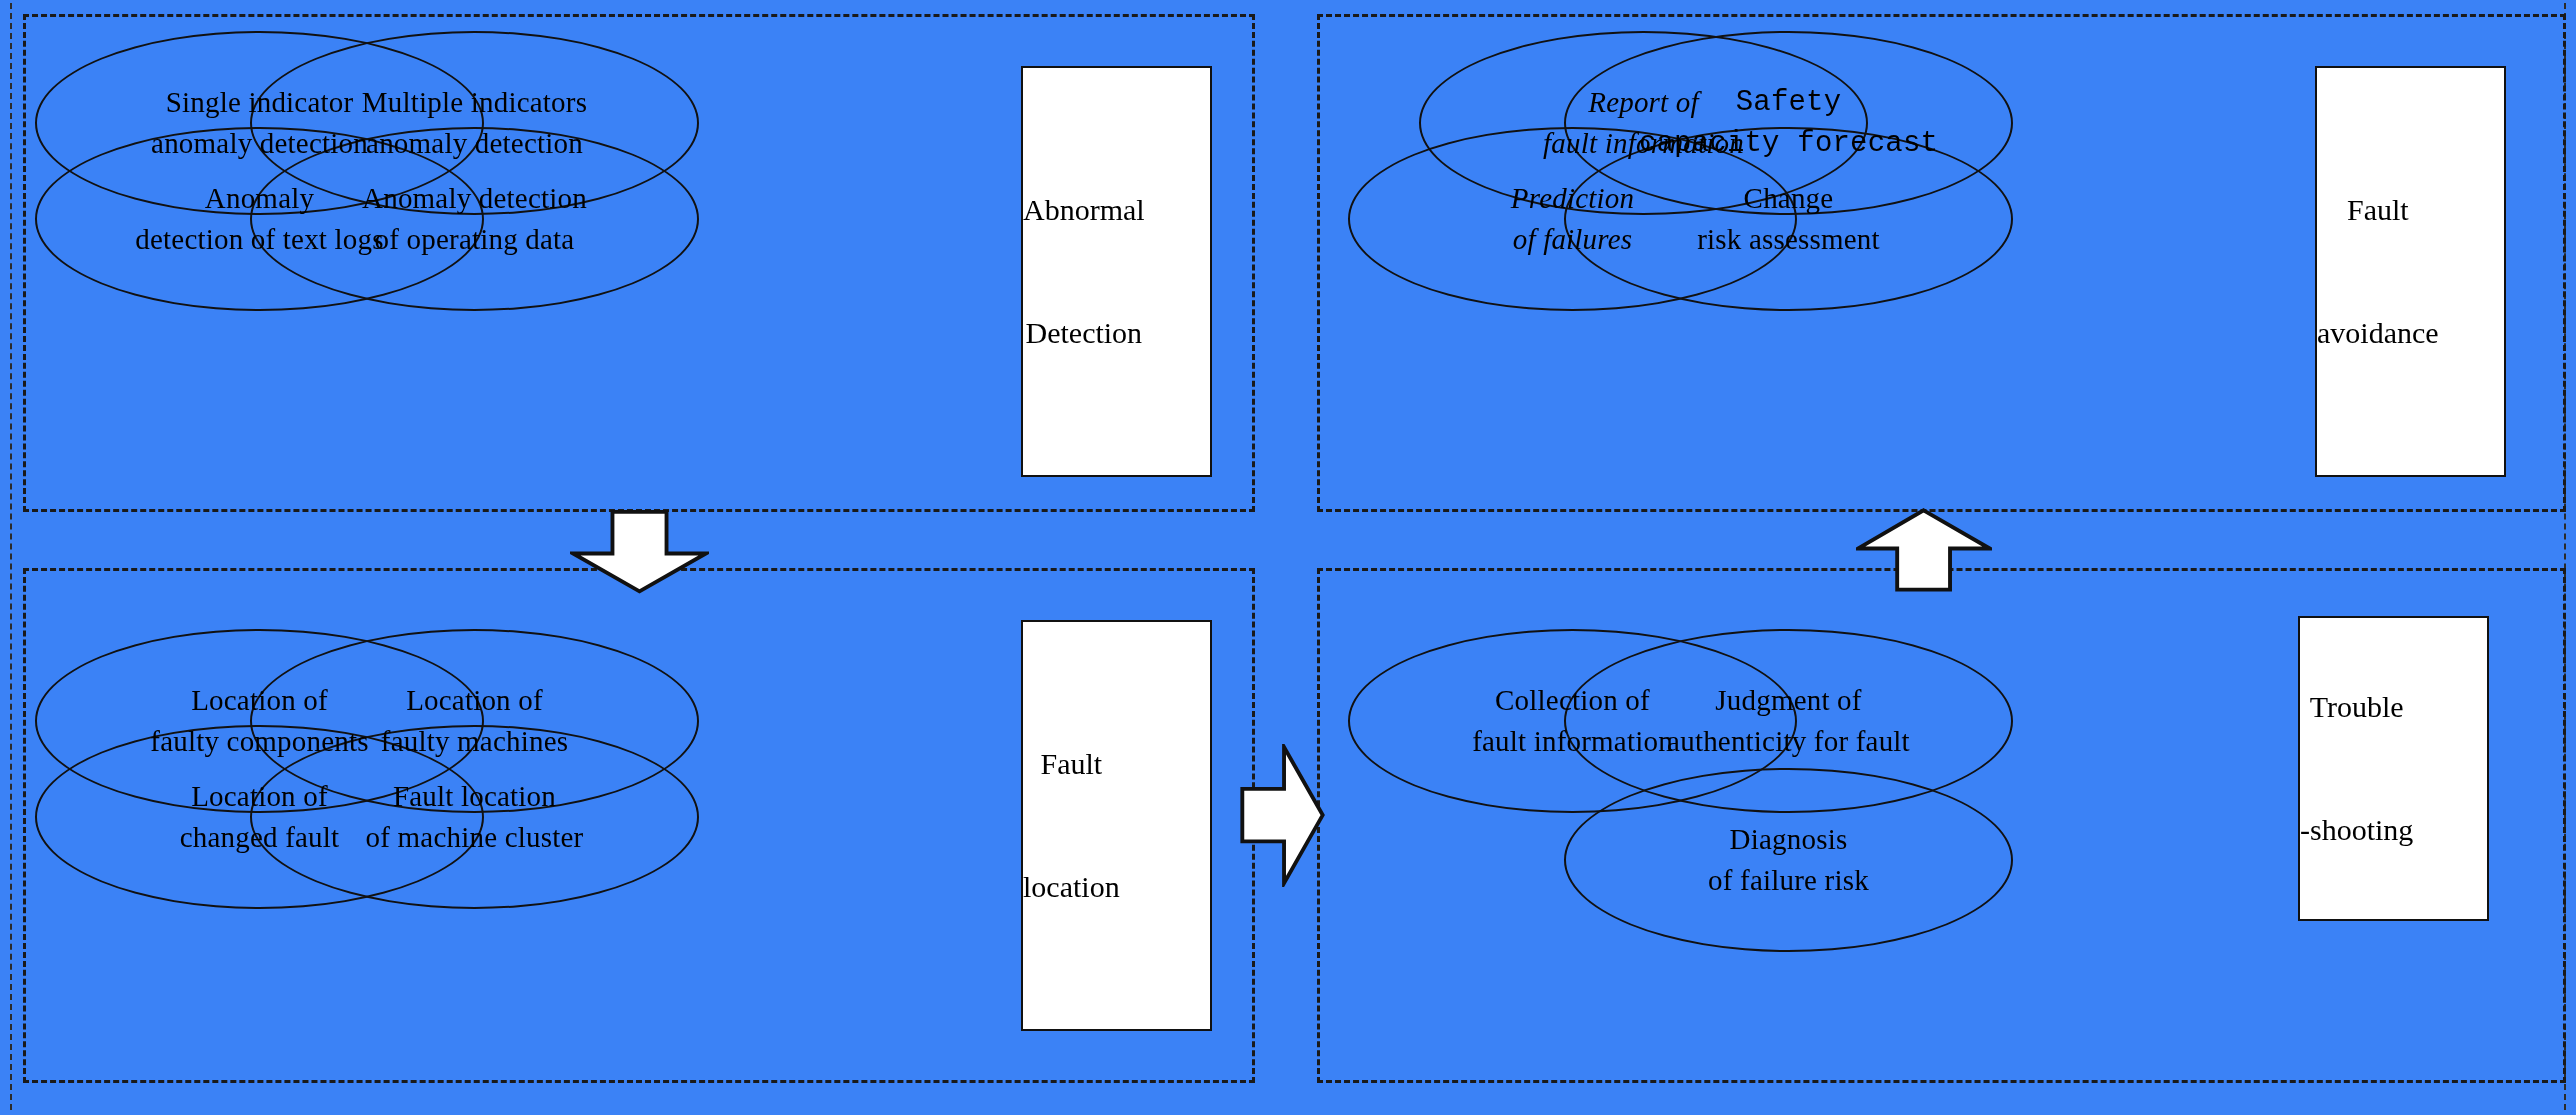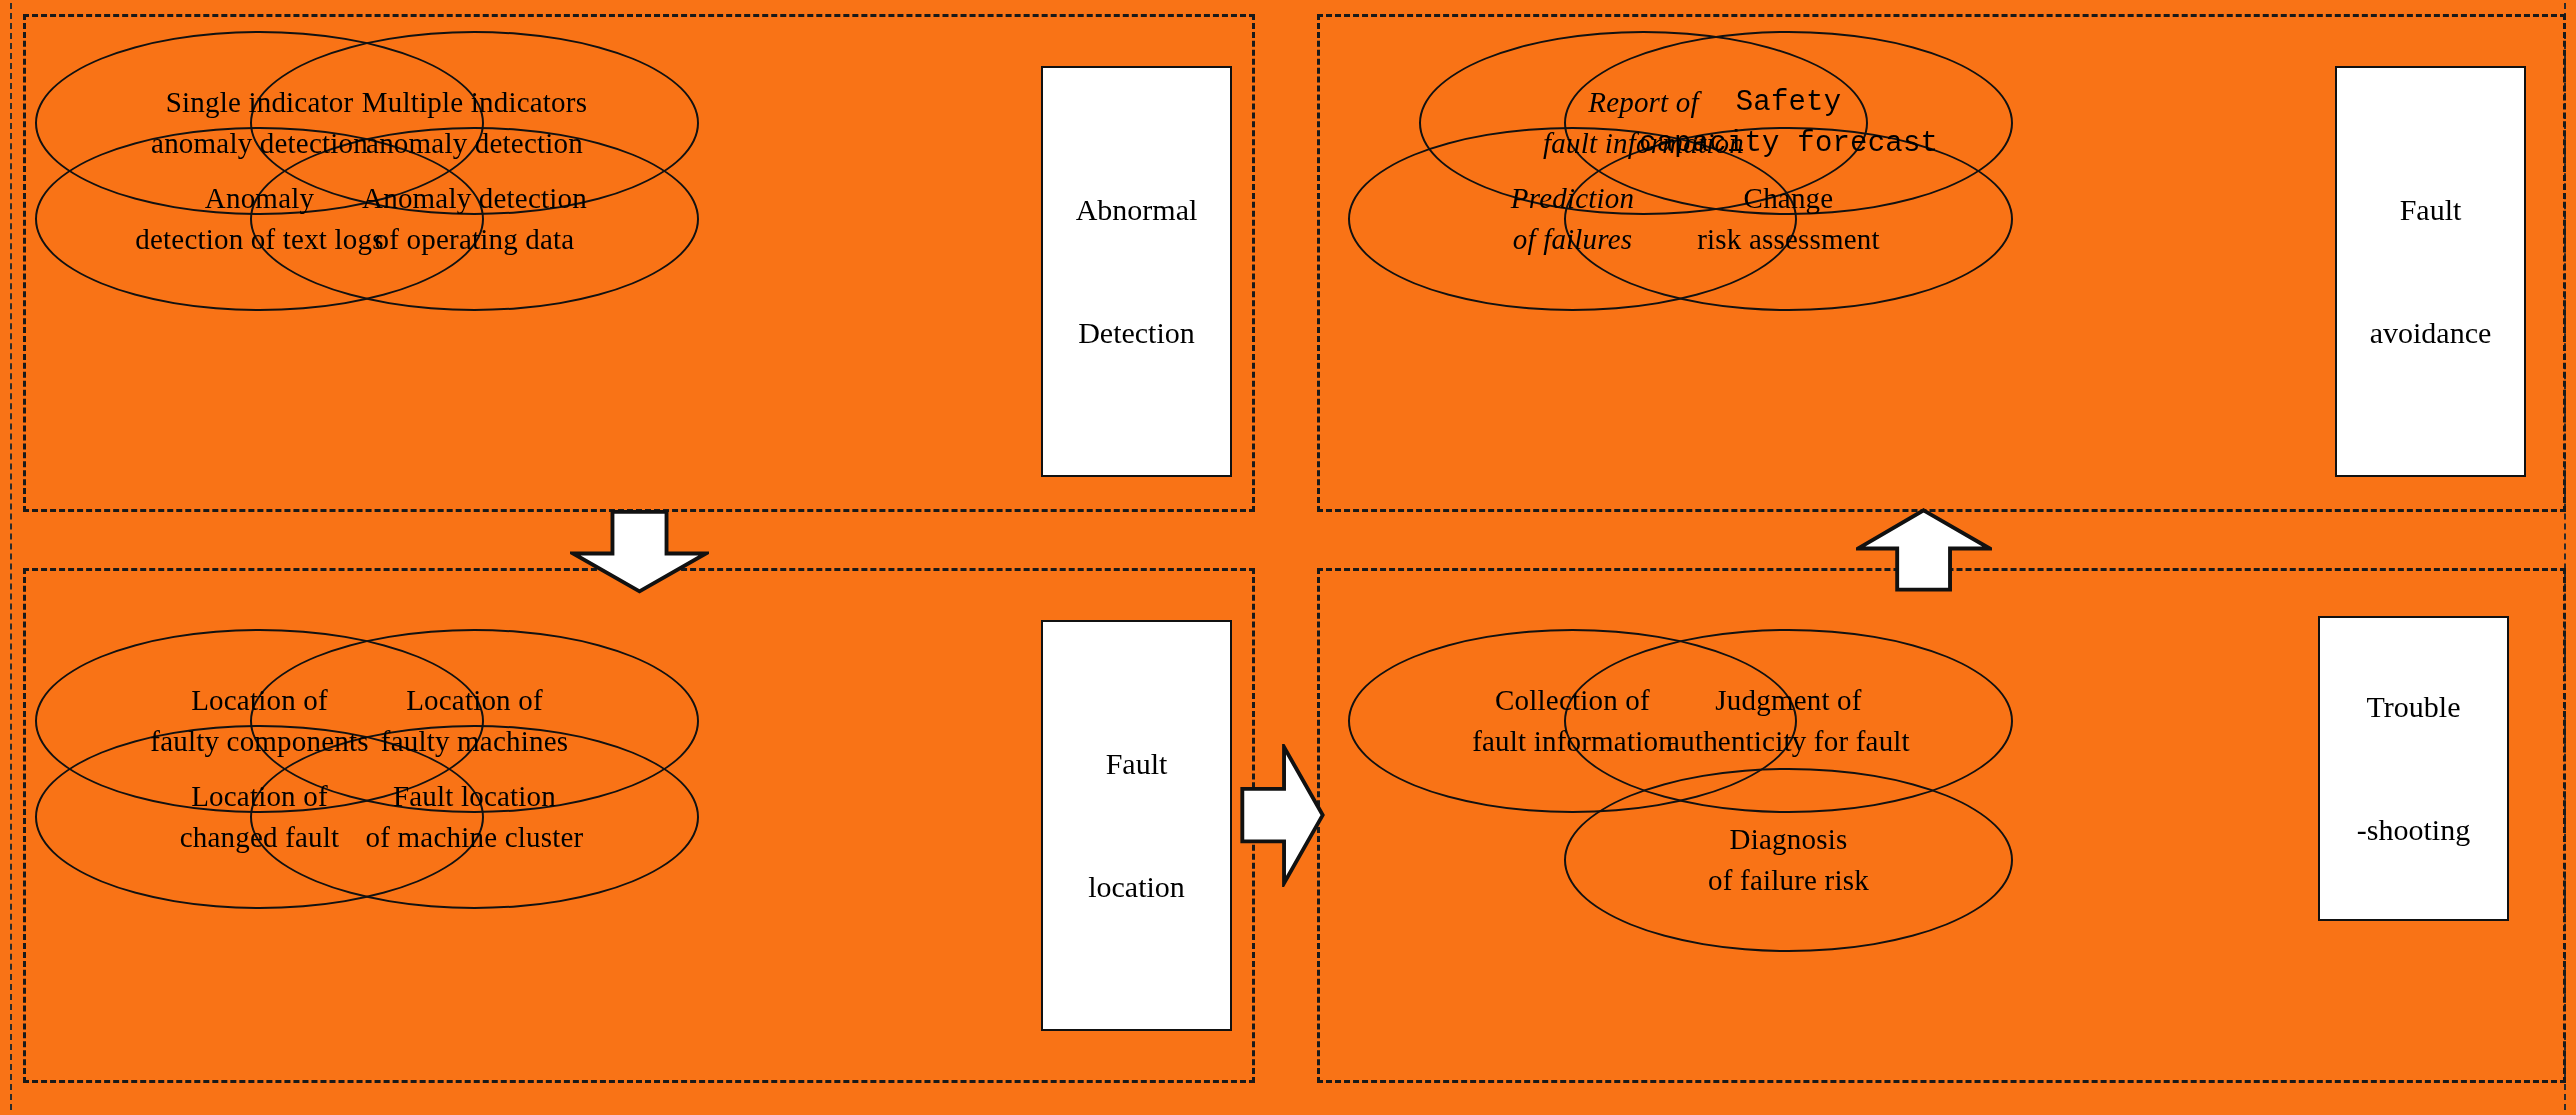--- a/index.html
+++ b/index.html
@@ -5,21 +5,21 @@
   html,body{margin:0;padding:0;background:#ffffff;}
   body{
     font-family:"Liberation Serif","DejaVu Serif",serif;
     color:#000;
     -webkit-font-smoothing:antialiased;
   }
   #stage{
     position:relative;
     width:2576px;
     height:1115px;
-    background:#f97316;
+    background:#3b82f6;
     overflow:hidden;
   }
   
   .outer-frame{
     position:absolute;
     left:10px; top:3.1px;
     width:2556px; height:1107px;
     border-left:2.3px dashed #2b2b2b;
     border-right:2.3px dashed #2b2b2b;
     box-sizing:border-box;
@@ -63,23 +63,22 @@
     white-space:pre-line;
     pointer-events:none;
   }
   .sumbox{
     position:absolute;
     border:2.3px solid #111;
     box-sizing:border-box;
     background:#fff;
     display:flex;
     align-items:center;
-    justify-content:center;
+    justify-content:flex-start;
     pointer-events:auto;
-    margin-left:20px;
   }
   .sumbox .label{
     text-align:center;
     font-size:30px;
     line-height:2.05;
     white-space:pre-line;
     pointer-events:none;
   }
   .arrow{
     position:absolute;

